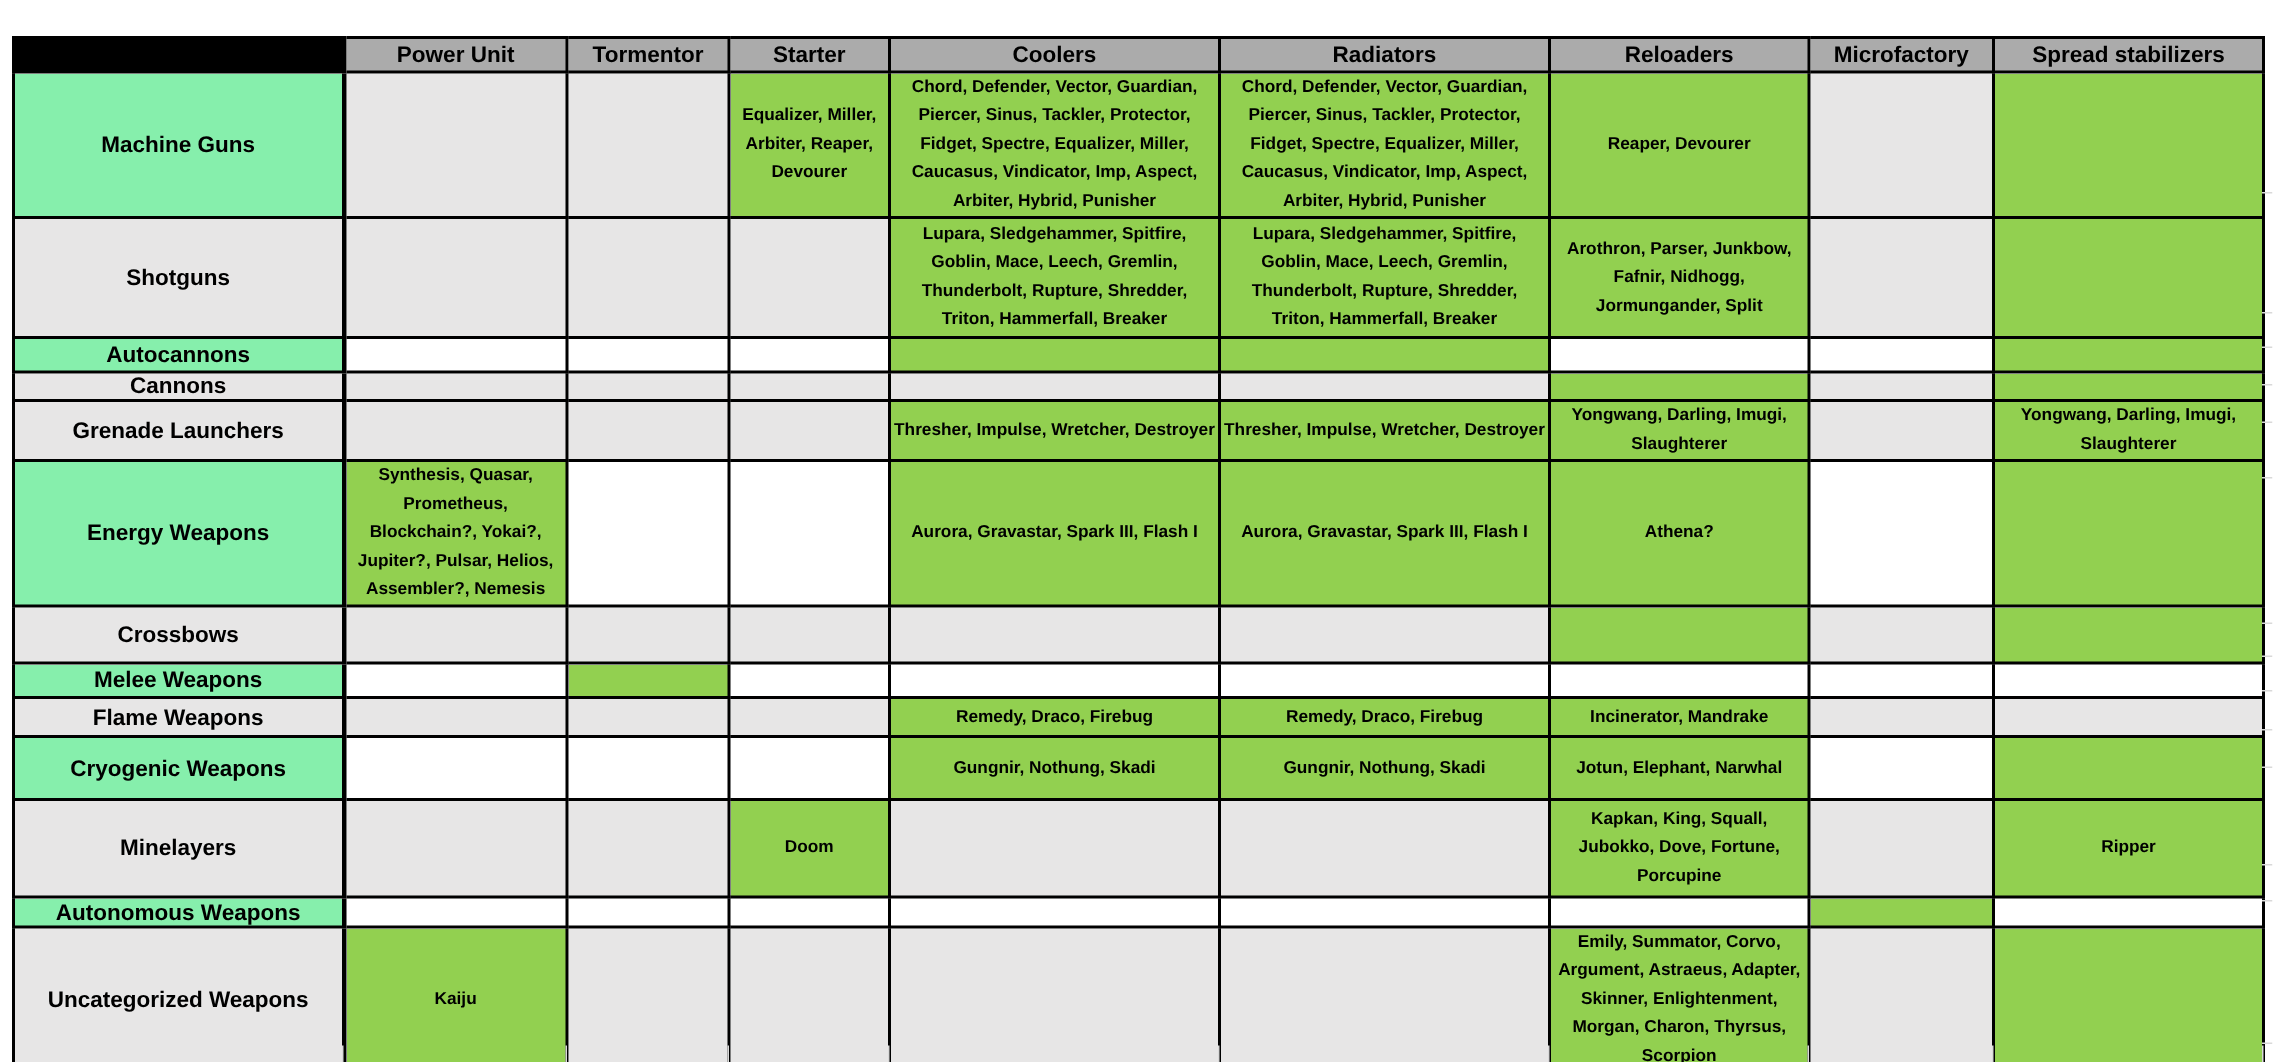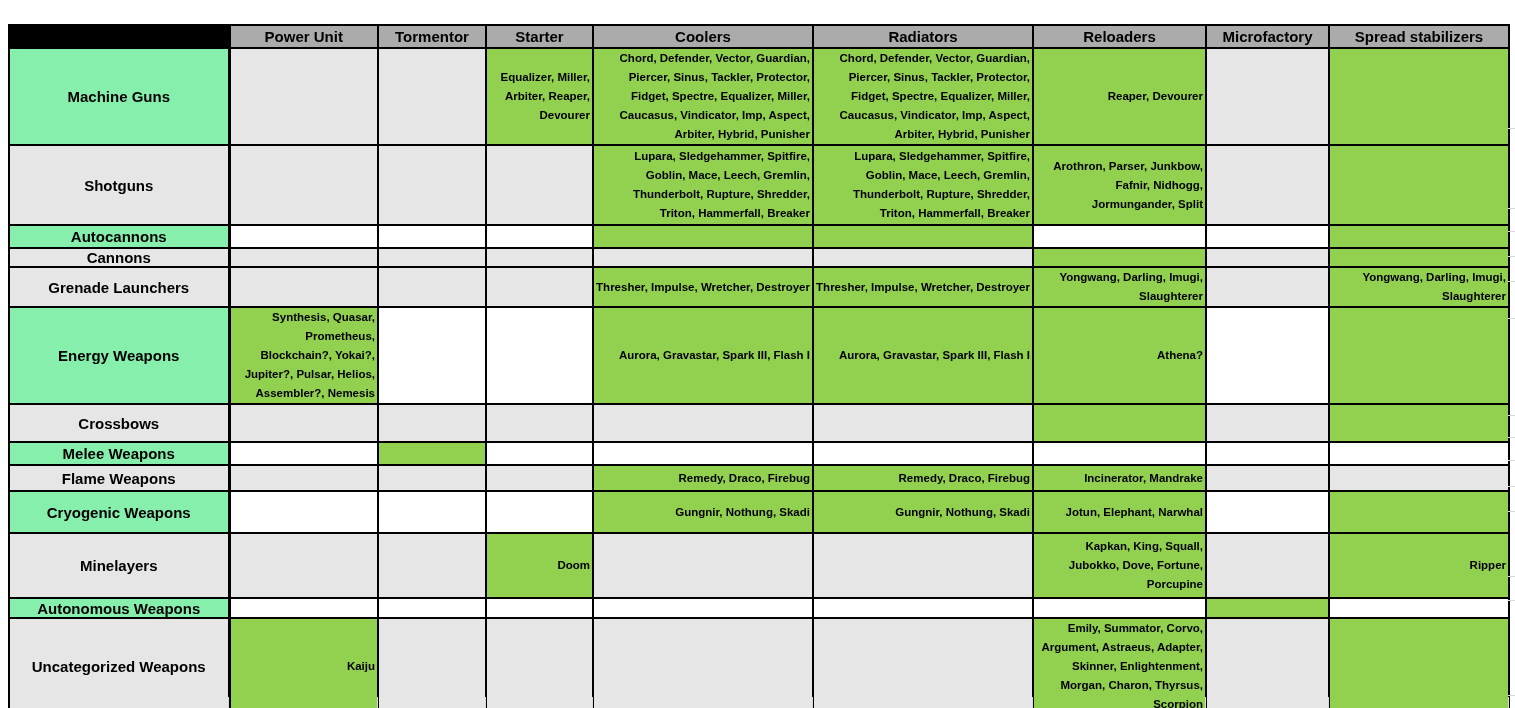--- a/index.html
+++ b/index.html
@@ -20,21 +20,21 @@
     height:23px;padding:0;
   }
   th.corner{background:var(--corner-bg);border-right-width:3px;}
   td.rowlabel{
     font-size:15px;font-weight:bold;color:#000;
     border-right-width:3px;
   }
   td.band-white{background:#86efac;}
   td.band-gray{background:var(--gray-cell);}
   td.cell{font-size:11.5px;font-weight:bold;line-height:19px;color:#000;}
-  td.state-green{background:var(--green);text-align:right;}
+  td.state-green{background:var(--green);}
   td.state-gray{background:var(--gray-cell);}
   td.state-white{background:#ffffff;}
   tbody tr:last-child td{border-bottom-width:3px;}
   .gridstub{position:absolute;background:var(--gridline);}
   .vstub{width:1px;height:11px;top:697px;}
   .hstub{height:1px;width:7px;left:1508px;}
 </style>
 </head>
 <body>
 

